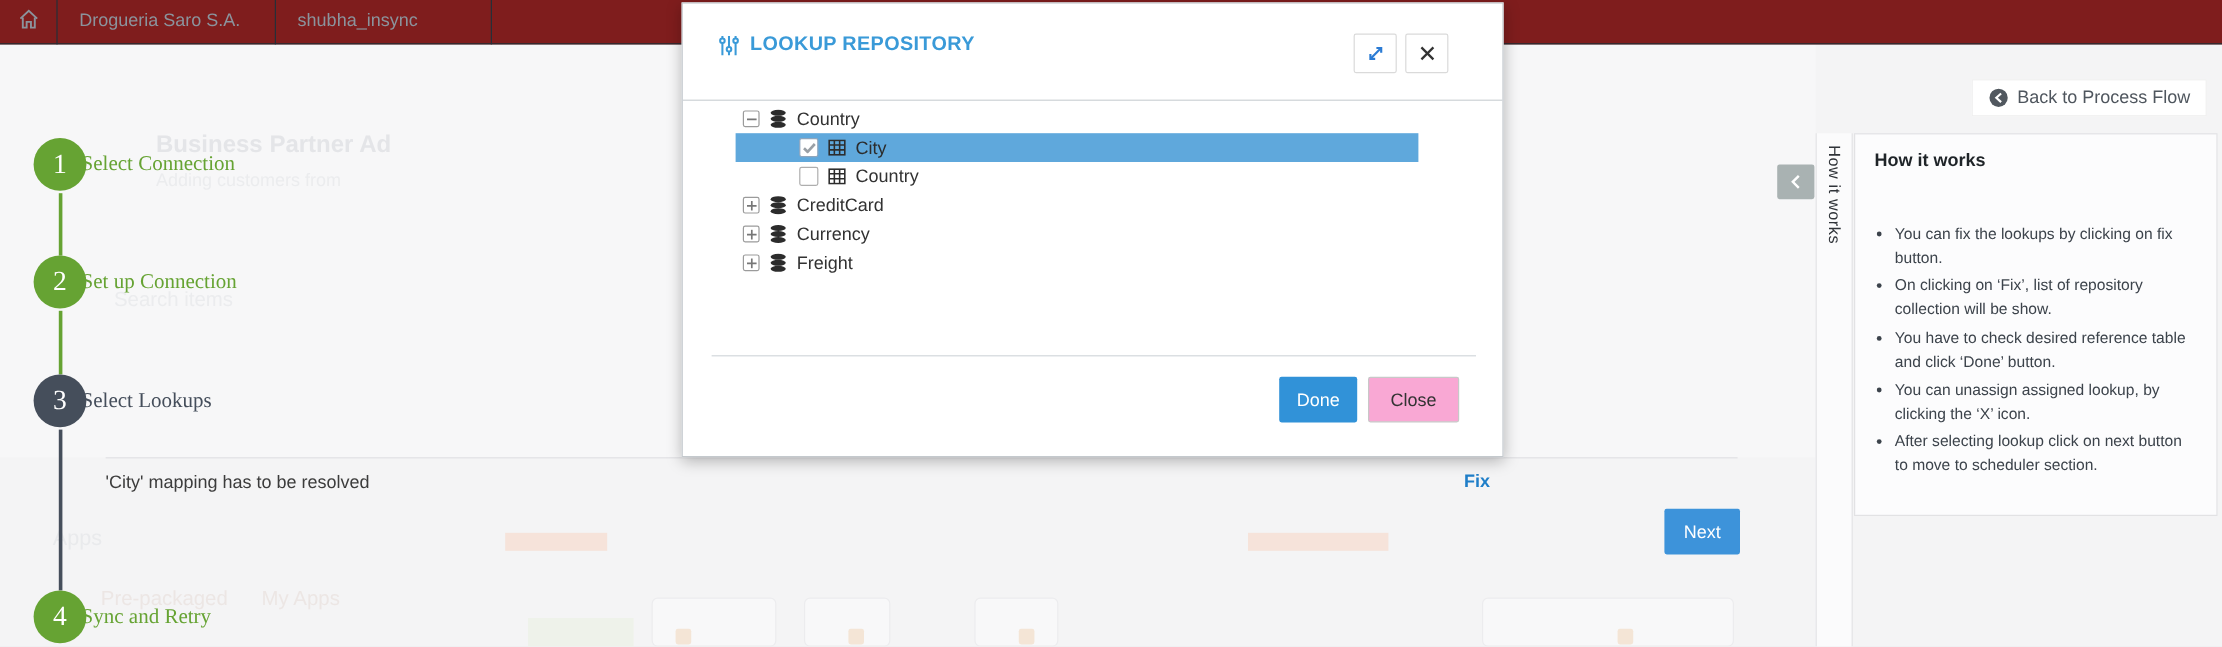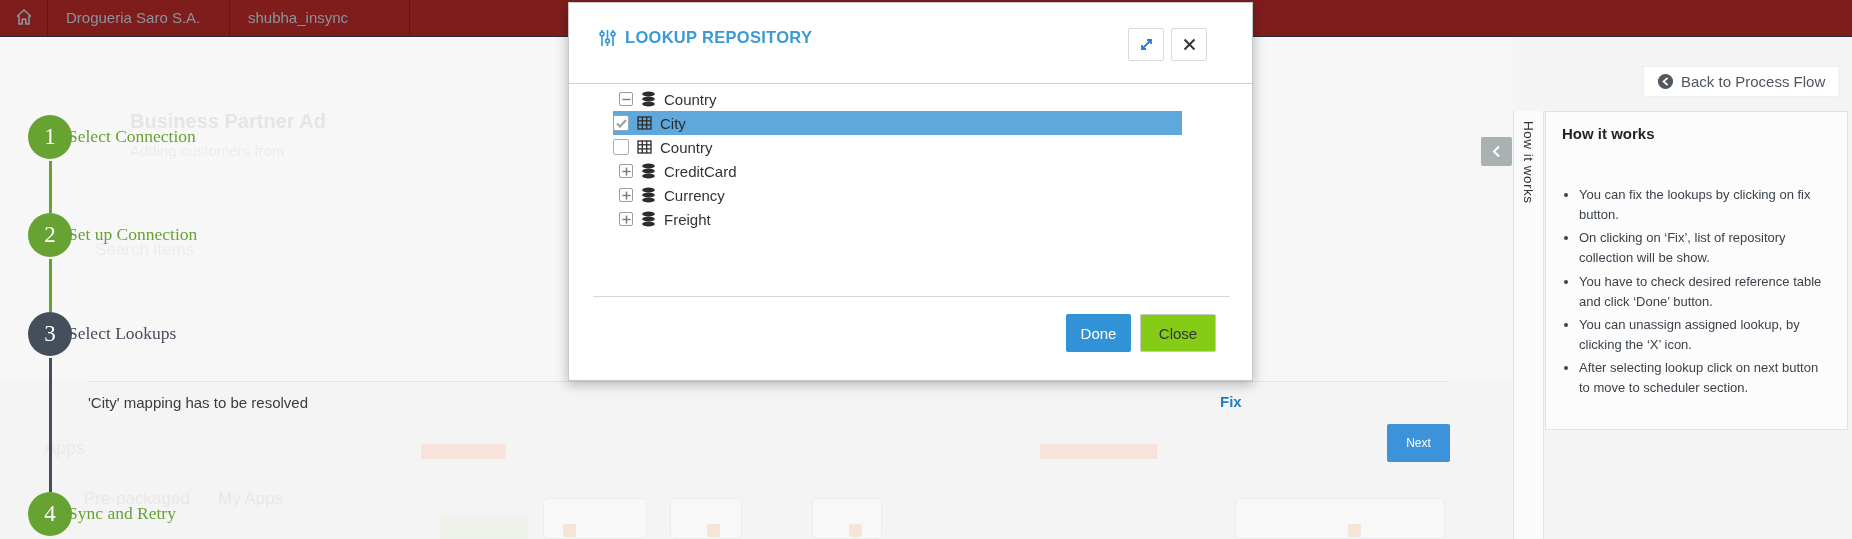--- a/index.html
+++ b/index.html
@@ -38,21 +38,21 @@
   .step-label { position:absolute; left:68px; font-family:"Liberation Serif", serif; font-size:17.5px; white-space:nowrap; }
   .step-label.green { color:#66a333; }
   .step-label.dark  { color:#454e5b; }
   .connector { position:absolute; left:49px; width:3px; z-index:1; }
   .connector.green { background:#66a333; }
   .connector.dark  { background:#454e5b; }
   
   .mapping-msg { position:absolute; left:88px; top:394px; font-size:15px; color:#3c3c3c; }
   .fix-link { position:absolute; left:1220px; top:393px; font-size:15px; font-weight:bold; color:#1f7ec8; cursor:pointer; }
   .next-btn { position:absolute; left:1387px; top:424px; width:63px; height:38px; background:#3d93da;
-    color:#fff; font-size:12px; border:none; border-radius:2px; display:flex; align-items:center; justify-content:center; cursor:pointer; }
+    color:#fff; font-size:15px; border:none; border-radius:2px; display:flex; align-items:center; justify-content:center; cursor:pointer; }
   
   .back-btn { position:absolute; left:1643px; top:66px; height:31px; padding:0 13px;
     background:#fff; border:1px solid #efefef; display:flex; align-items:center; gap:7px;
     font-size:15px; color:#4f565e; cursor:pointer; }
   .collapse-btn { position:absolute; left:1481px; top:137px; width:31px; height:29px; background:#a9b2b2;
     border:none; border-radius:2px; display:flex; align-items:center; justify-content:center; cursor:pointer; }
   .side-strip { position:absolute; left:1513px; top:111px; width:31px; height:428px;
     background:#fbfbfc; border-left:1px solid #e3e3e5; border-right:1px solid #e3e3e5; cursor:pointer; }
   .side-strip-label { writing-mode:vertical-rl; font-size:13.5px; color:#2f3338; margin:10px auto 0 auto;
     display:block; width:max-content; letter-spacing:.5px; }
@@ -67,33 +67,33 @@
   .modal-header { position:absolute; left:0; top:0; width:100%; height:81px; border-bottom:1px solid #ccd1d5;padding-left:24px; }
   .modal-title { position:absolute; left:30px; top:25px; display:flex; align-items:center; gap:9px;
     font-size:16.5px; font-weight:bold; color:#3a9ad8; letter-spacing:.3px; }
   .icon-btn { position:absolute; top:25px; width:36px; height:33px; background:#fff;
     border:1px solid #dadada; border-radius:2px; display:flex; align-items:center; justify-content:center; cursor:pointer; }
   .icon-btn.expand { left:559px; }
   .icon-btn.closex { left:602px; }
   .tree { position:absolute; left:44px; top:84px; width:569px; }
   .tree-row { height:24px; display:flex; align-items:center; font-size:15px; color:#323232; cursor:pointer; }
   .tree-row.root { padding-left:6px; }
-  .tree-row.child { }
+  .tree-row.child { padding-left:53px; }
   .tree-row.selected { background:#5fa8dc; color:#2c2c2c; }
   .toggle { width:14px; height:14px; border:1px solid #9b9b9b; border-radius:2px; background:#fff;
     display:flex; align-items:center; justify-content:center; margin-right:8px; flex:none; cursor:pointer; }
   .cbox { width:16px; height:16px; border:1px solid #aeaeae; border-radius:2px; background:#fff;
     display:flex; align-items:center; justify-content:center; margin-right:8px; flex:none; cursor:pointer; }
   .cbox.checked { border-color:#8fa6bd; }
   .node-icon { margin-right:8px; flex:none; display:flex; }
   .modal-footer-line { position:absolute; left:24px; top:293px; width:637px; border-top:1px solid #d3d8db; }
   .m-btn { position:absolute; top:311px; height:38px; border-radius:2px; font-size:15px;
     display:flex; align-items:center; justify-content:center; cursor:pointer; }
   .m-btn.done { left:497px; width:65px; background:#3192d8; color:#fff; border:none; }
-  .m-btn.close { left:571px; width:76px; background:#84cc16; color:#333; border:1px solid #c8c8c8; }
+  .m-btn.close { left:571px; width:76px; background:#f9a8d4; color:#333; border:1px solid #c8c8c8; }
 </style>
 </head>
 <body>
 
 <div id="app">
 
   <div class="content-upper"></div>
   <div class="ghost" style="left:130px; top:110px; font-size:20px; font-weight:bold; color:#e4e5e8;">Business Partner Ad</div>
   <div class="ghost" style="left:130px; top:142px; font-size:15px; color:#ebecee;">Adding customers from</div>
   <div class="ghost" style="left:95px; top:240px; font-size:17px; color:#ebecee;">Search items</div>

